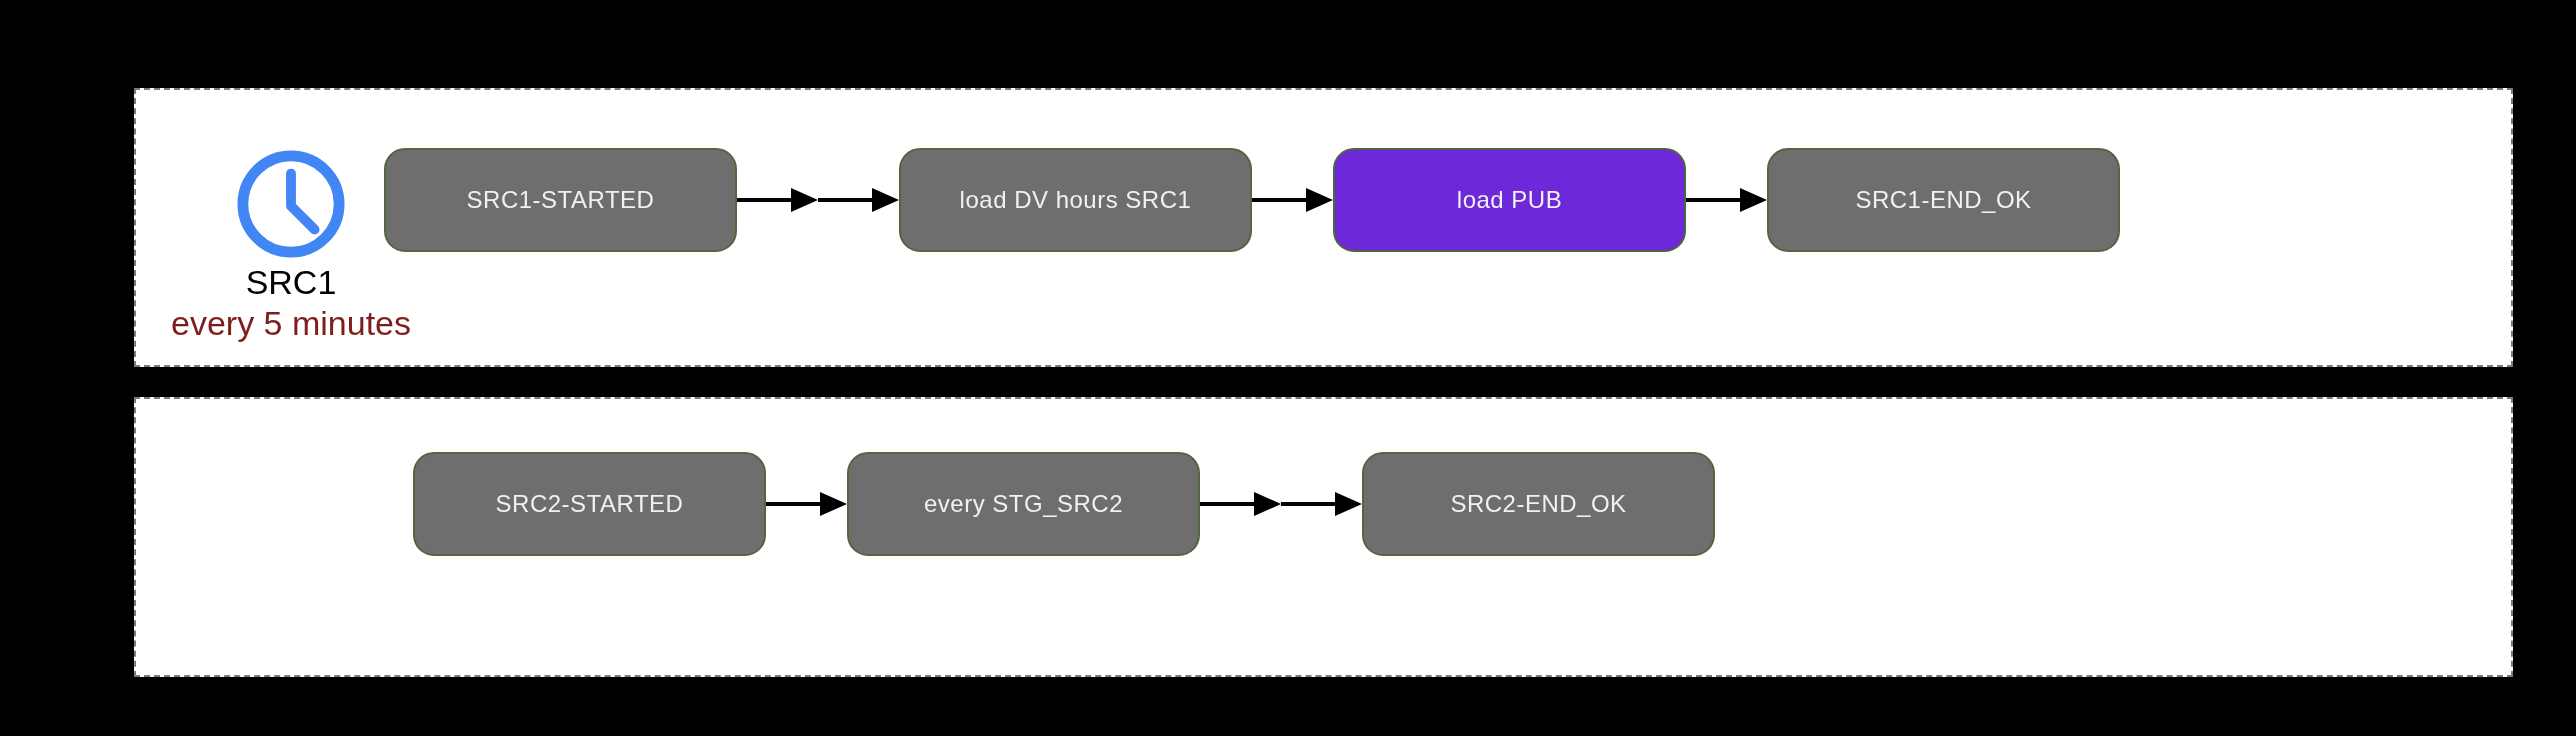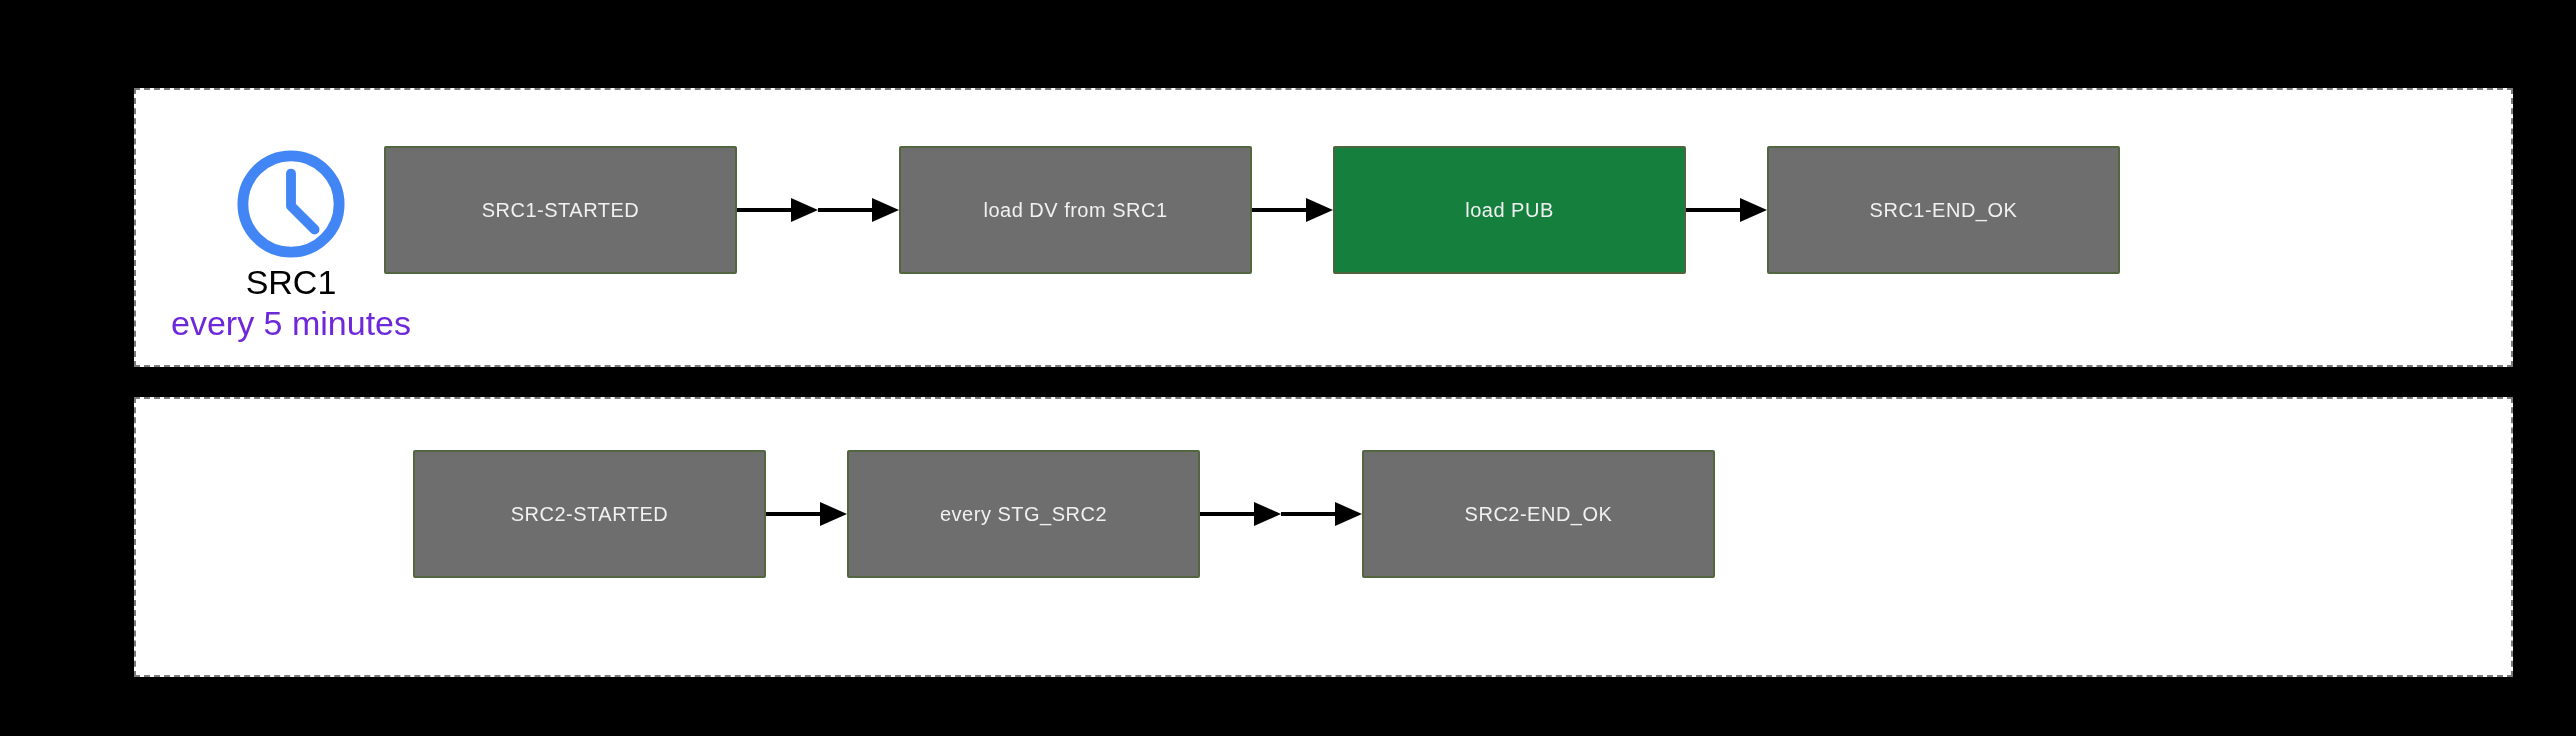--- a/index.html
+++ b/index.html
@@ -42,50 +42,50 @@
   }
   .trigger-name {
     margin-top: 3.9px;
     font-size: 34px;
     line-height: 39px;
     color: #000000;
   }
   .trigger-schedule {
     font-size: 34px;
     line-height: 43px;
-    color: #6d28d9;
+    color: #7f1d1d;
     white-space: nowrap;
   }
 
   .flow {
     position: absolute;
     left: 248px;
     display: flex;
     align-items: center;
   }
   .panel-1 .flow { top: 56px; }
   .panel-2 .flow { top: 51px; padding-left: 29px; }
 
   .node {
     box-sizing: border-box;
     width: 353px;
-    height: 128px;
+    height: 104px;
     background: #6e6e6e;
     border: 2.9px solid #52663f;
-    border-radius: 2px;
+    border-radius: 21px;
     color: #f1f1f1;
-    font-size: 20px;
+    font-size: 24px;
     letter-spacing: 0.5px;
     display: flex;
     align-items: center;
     justify-content: center;
     white-space: nowrap;
   }
   .node.highlight {
-    background: #15803d;
+    background: #6d28d9;
     border-color: #4d653c;
   }
 
   .arrow {
     width: 81px;
     height: 108px;
     display: flex;
     align-items: center;
   }
   .arrow .line {
@@ -119,21 +119,21 @@
     <div class="flow">
       <div class="node">SRC1-STARTED</div>
       <div class="arrow">
         <i class="line"></i>
         <i class="head"></i>
       </div>
       <div class="arrow">
         <i class="line"></i>
         <i class="head"></i>
       </div>
-      <div class="node">load DV from SRC1</div>
+      <div class="node">load DV hours SRC1</div>
       <div class="arrow">
         <i class="line"></i>
         <i class="head"></i>
       </div>
       <div class="node highlight">load PUB</div>
       <div class="arrow">
         <i class="line"></i>
         <i class="head"></i>
       </div>
       <div class="node">SRC1-END_OK</div>

